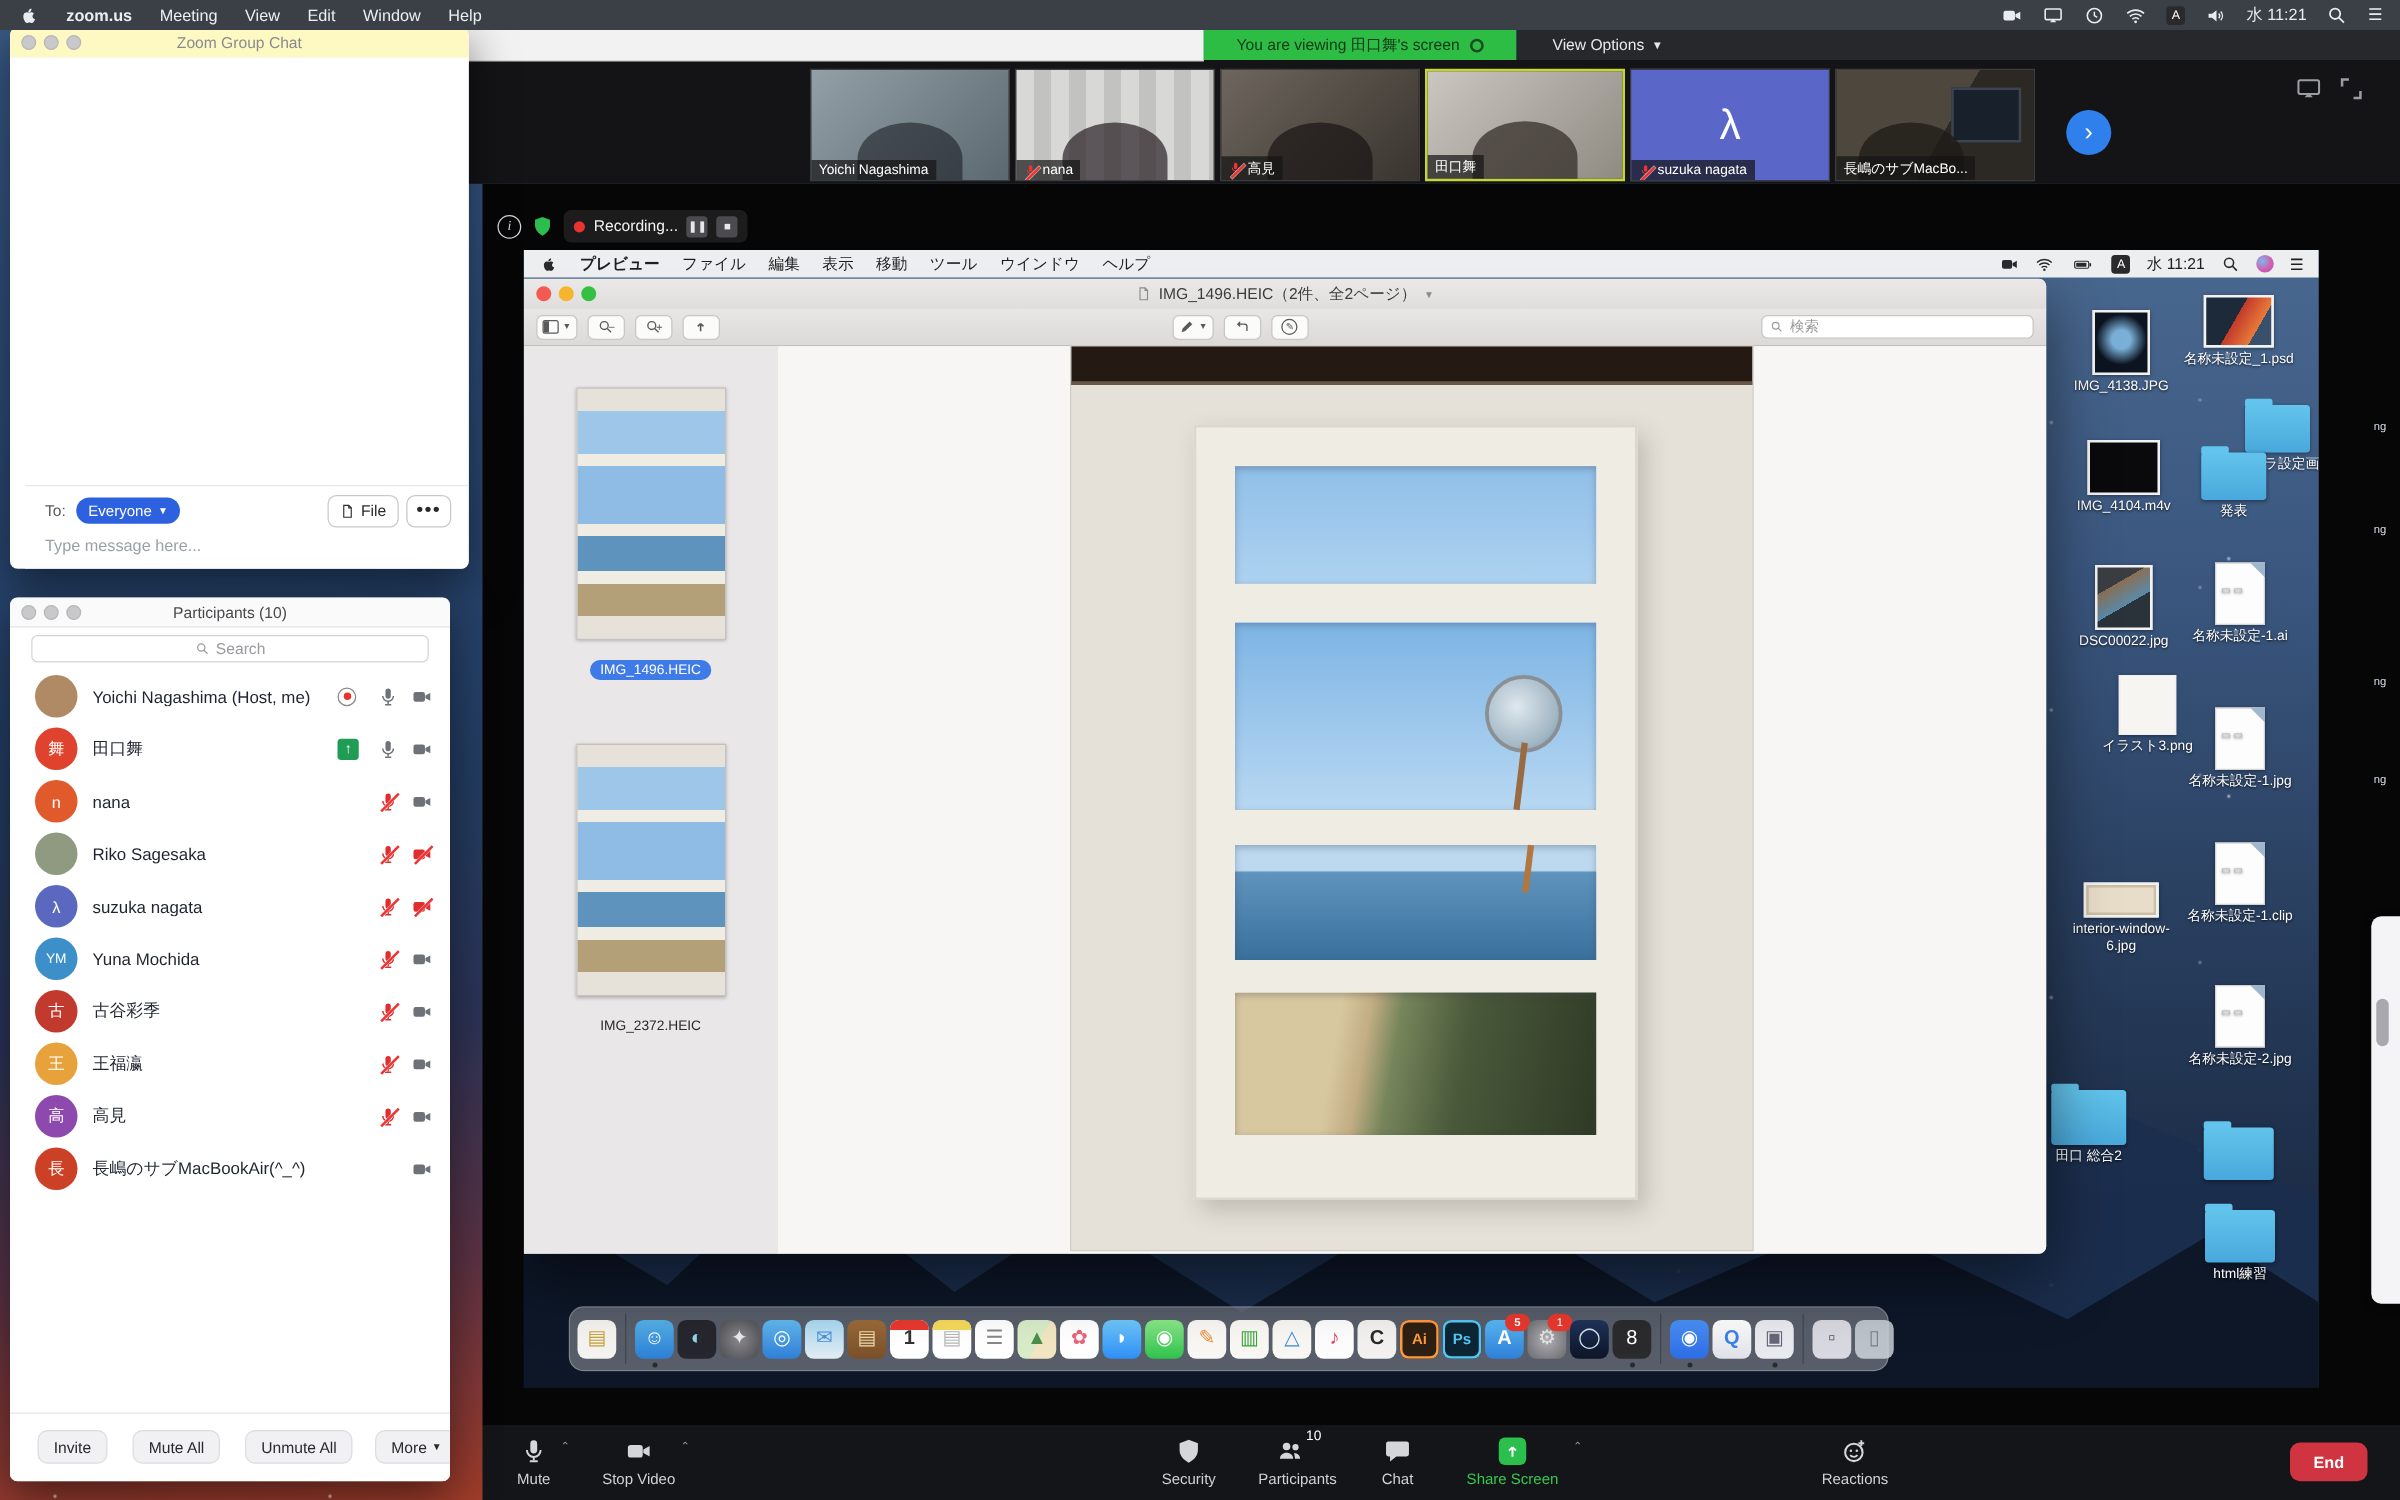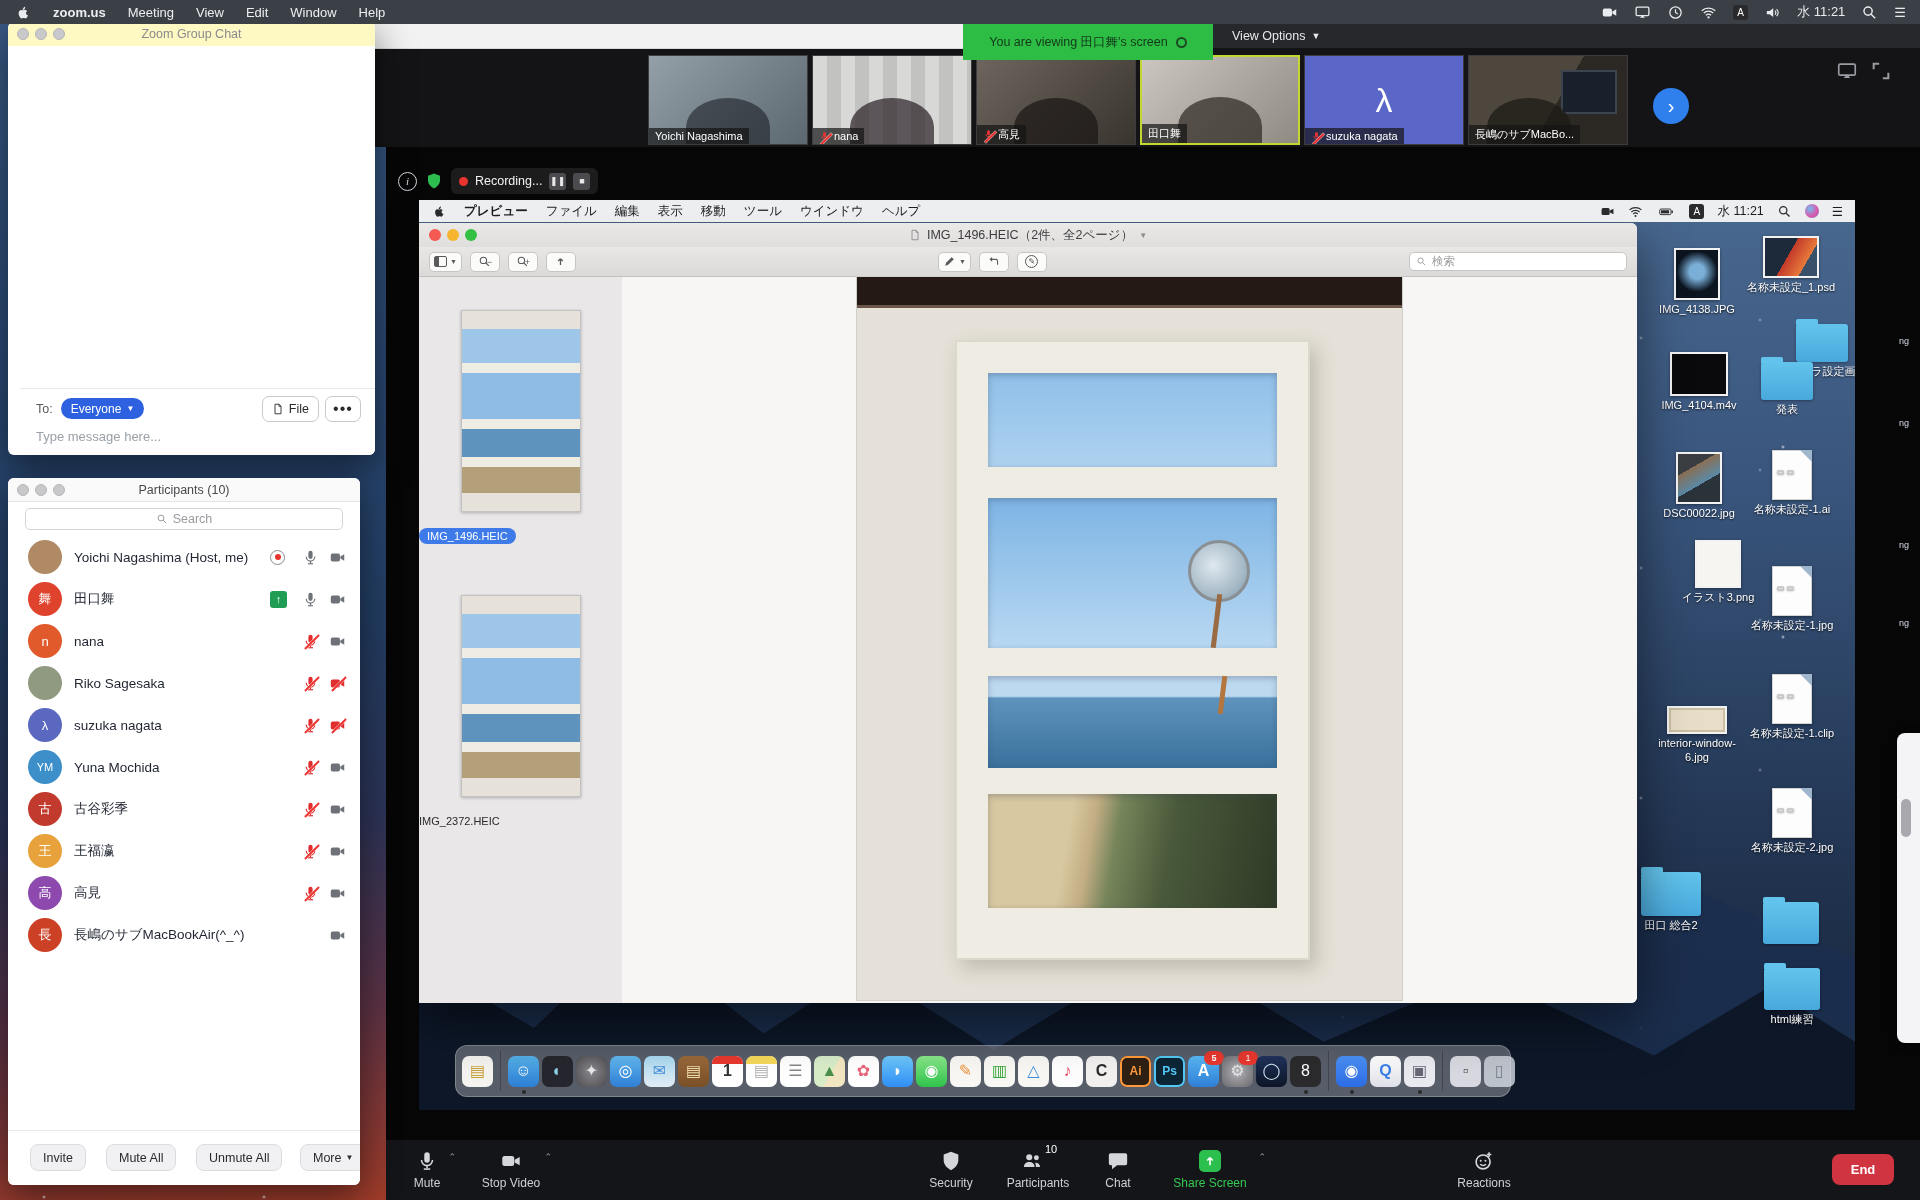--- a/index.html
+++ b/index.html
@@ -13,24 +13,24 @@
     background-size:220px 190px,260px 230px,180px 150px}
   
   .menubar{position:absolute;left:0;top:0;width:1920px;height:24px;background:#3b4047;display:flex;align-items:center;gap:22px;padding:0 14px;box-sizing:border-box;color:#eceff2;font-size:13px;z-index:60}
   .menubar .app{font-weight:bold}
   .menubar .mright{margin-left:auto;display:flex;align-items:center;gap:16px;color:#e8ebef}
   .mi{width:17px;height:17px;color:#e8ebef}
   
   .ztitle{position:absolute;left:310px;top:24px;width:653px;height:24px;background:#f2f2f3;border-bottom:1px solid #d8d8da;z-index:20}
   .tl{position:absolute;top:6px;width:12px;height:12px;border-radius:50%}
   .tl.gray{background:#c9c9cc;border:1px solid #b5b5b8;box-sizing:border-box}
-  .banner{position:absolute;left:963px;top:24px;width:250px;height:36px;background:#2dbd44;color:#14391a;font-size:12.5px;display:flex;align-items:center;justify-content:center;gap:8px;z-index:21}
+  .banner{position:absolute;left:963px;top:24px;width:250px;height:24px;background:#2dbd44;color:#14391a;font-size:12.5px;display:flex;align-items:center;justify-content:center;gap:8px;z-index:21}
   .banner .ring{width:11px;height:11px;border:2px solid #1c4a22;border-radius:50%;box-sizing:border-box}
   .zdark{position:absolute;left:1213px;top:24px;width:707px;height:24px;background:#26282c;color:#e8e8ea;font-size:12.5px;display:flex;align-items:center;z-index:20}
-  .zdark .vo{margin-left:19px;display:flex;gap:6px;align-items:center}
+  .zdark .vo{margin-left:29px;display:flex;gap:6px;align-items:center}
   .ztop{position:absolute;left:310px;top:48px;width:1610px;height:99px;background:#141416;z-index:10}
   .tile{position:absolute;top:7px;width:160px;height:90px;border:1px solid #3c3c3e;box-sizing:border-box;overflow:hidden}
   .tile.active{border:2px solid #c3d631}
   .tlabel{position:absolute;left:0;bottom:0;background:rgba(20,20,20,.7);color:#fff;font-size:11px;padding:2px 6px;display:flex;align-items:center;gap:4px;max-width:150px;white-space:nowrap;overflow:hidden}
   .sil{position:absolute;left:50%;bottom:-12px;transform:translateX(-50%);width:84px;height:58px;border-radius:50% 50% 0 0;background:rgba(20,22,28,.55)}
   .micm{width:11px;height:11px;color:#e33;position:relative;flex:none}
   .slash{position:absolute;left:0;top:7px;width:15px;height:2px;background:#e33;transform:rotate(-45deg);box-shadow:0 0 0 .5px rgba(255,255,255,.6)}
   .nextbtn{position:absolute;left:1343px;top:40px;width:36px;height:36px;border-radius:50%;background:#2f80ed;color:#fff;font-size:20px;display:flex;align-items:center;justify-content:center}
   .cicon{position:absolute;top:12px;width:22px;height:16px;border:2px solid #9a9da3;border-radius:3px;box-sizing:border-box}
   
@@ -58,21 +58,21 @@
   .ptitle{position:absolute;left:0;top:0;width:100%;height:24px;background:linear-gradient(#ebe9e8,#e0dedd);border-bottom:1px solid #c7c5c3;display:flex;align-items:center;justify-content:center;font-size:12.5px;color:#3c3c3e;gap:6px}
   .tlc{position:absolute;top:6px;width:12px;height:12px;border-radius:50%}
   .ptool{position:absolute;left:0;top:24px;width:100%;height:30px;background:linear-gradient(#e9e7e6,#dcdad8);border-bottom:1px solid #c3c1bf;display:flex;align-items:center;padding:0 10px;box-sizing:border-box;gap:8px}
   .tbtn{height:20px;min-width:30px;background:#fbfbfa;border:1px solid #c8c6c4;border-radius:5px;display:flex;align-items:center;justify-content:center;color:#5a5a5c;gap:3px;padding:0 4px;box-sizing:border-box}
   .tbtn .ic{width:13px;height:13px}
   .srch{margin-left:auto;width:218px;height:19px;background:#fff;border:1px solid #c8c6c4;border-radius:5px;display:flex;align-items:center;gap:5px;padding:0 6px;color:#9a9a9c;font-size:11.5px;box-sizing:border-box}
   .psb{position:absolute;left:0;top:54px;bottom:0;width:203px;background:#e9e7e7;border-right:1px solid #cfcdcb}
   .thumb{position:absolute;left:42px;width:118px;height:200px;background:
     linear-gradient(180deg,#e6e2da 0%,#e6e2da 9%,#9ec6e8 9%,#9ec6e8 26%,#efece4 26%,#efece4 31%,#8fbce4 31%,#8fbce4 54%,#efece4 54%,#efece4 59%,#5e93bd 59%,#5e93bd 73%,#efece4 73%,#efece4 78%,#b3a078 78%,#b3a078 91%,#e6e2da 91%);
     border:1px solid #c4c2c0;box-shadow:0 1px 3px rgba(0,0,0,.25)}
-  .tlab{position:absolute;left:0;width:203px;font-size:11px;color:#2a2a2c}
+  .tlab{position:absolute;left:0;width:203px;text-align:center;font-size:11px;color:#2a2a2c}
   .tlab .pill{background:#3e7be8;color:#fff;border-radius:9px;padding:2px 8px}
   .pmain{position:absolute;left:203px;top:54px;right:0;bottom:0;background:#f7f6f5}
   .photo{position:absolute;left:235px;top:0;width:545px;height:723px;background:#e5e1d8;overflow:hidden;box-shadow:0 0 0 1px #d0cec9}
   .pdark{position:absolute;left:0;top:0;width:100%;height:28px;background:#241a13;border-bottom:3px solid #6b564a}
   .frame{position:absolute;left:98px;top:63px;width:355px;height:620px;background:#efece4;box-shadow:inset 0 0 0 2px #ddd8cc, 6px 8px 18px rgba(80,70,60,.25)}
   .pane{position:absolute;left:33px;width:289px;box-shadow:inset 0 2px 6px rgba(60,70,90,.35)}
   .mirror{position:absolute;left:200px;top:42px;width:56px;height:56px;border-radius:50%;background:radial-gradient(circle at 40% 40%,#dfe8ee,#9fb4c2 70%,#6e8694);border:3px solid #8a8f93}
   .pole{position:absolute;width:5px;background:#9a6a42;transform:rotate(7deg)}
   
   .dicon{position:absolute;width:96px;text-align:center;color:#fff;font-size:11px;text-shadow:0 1px 2px rgba(0,0,0,.85)}

